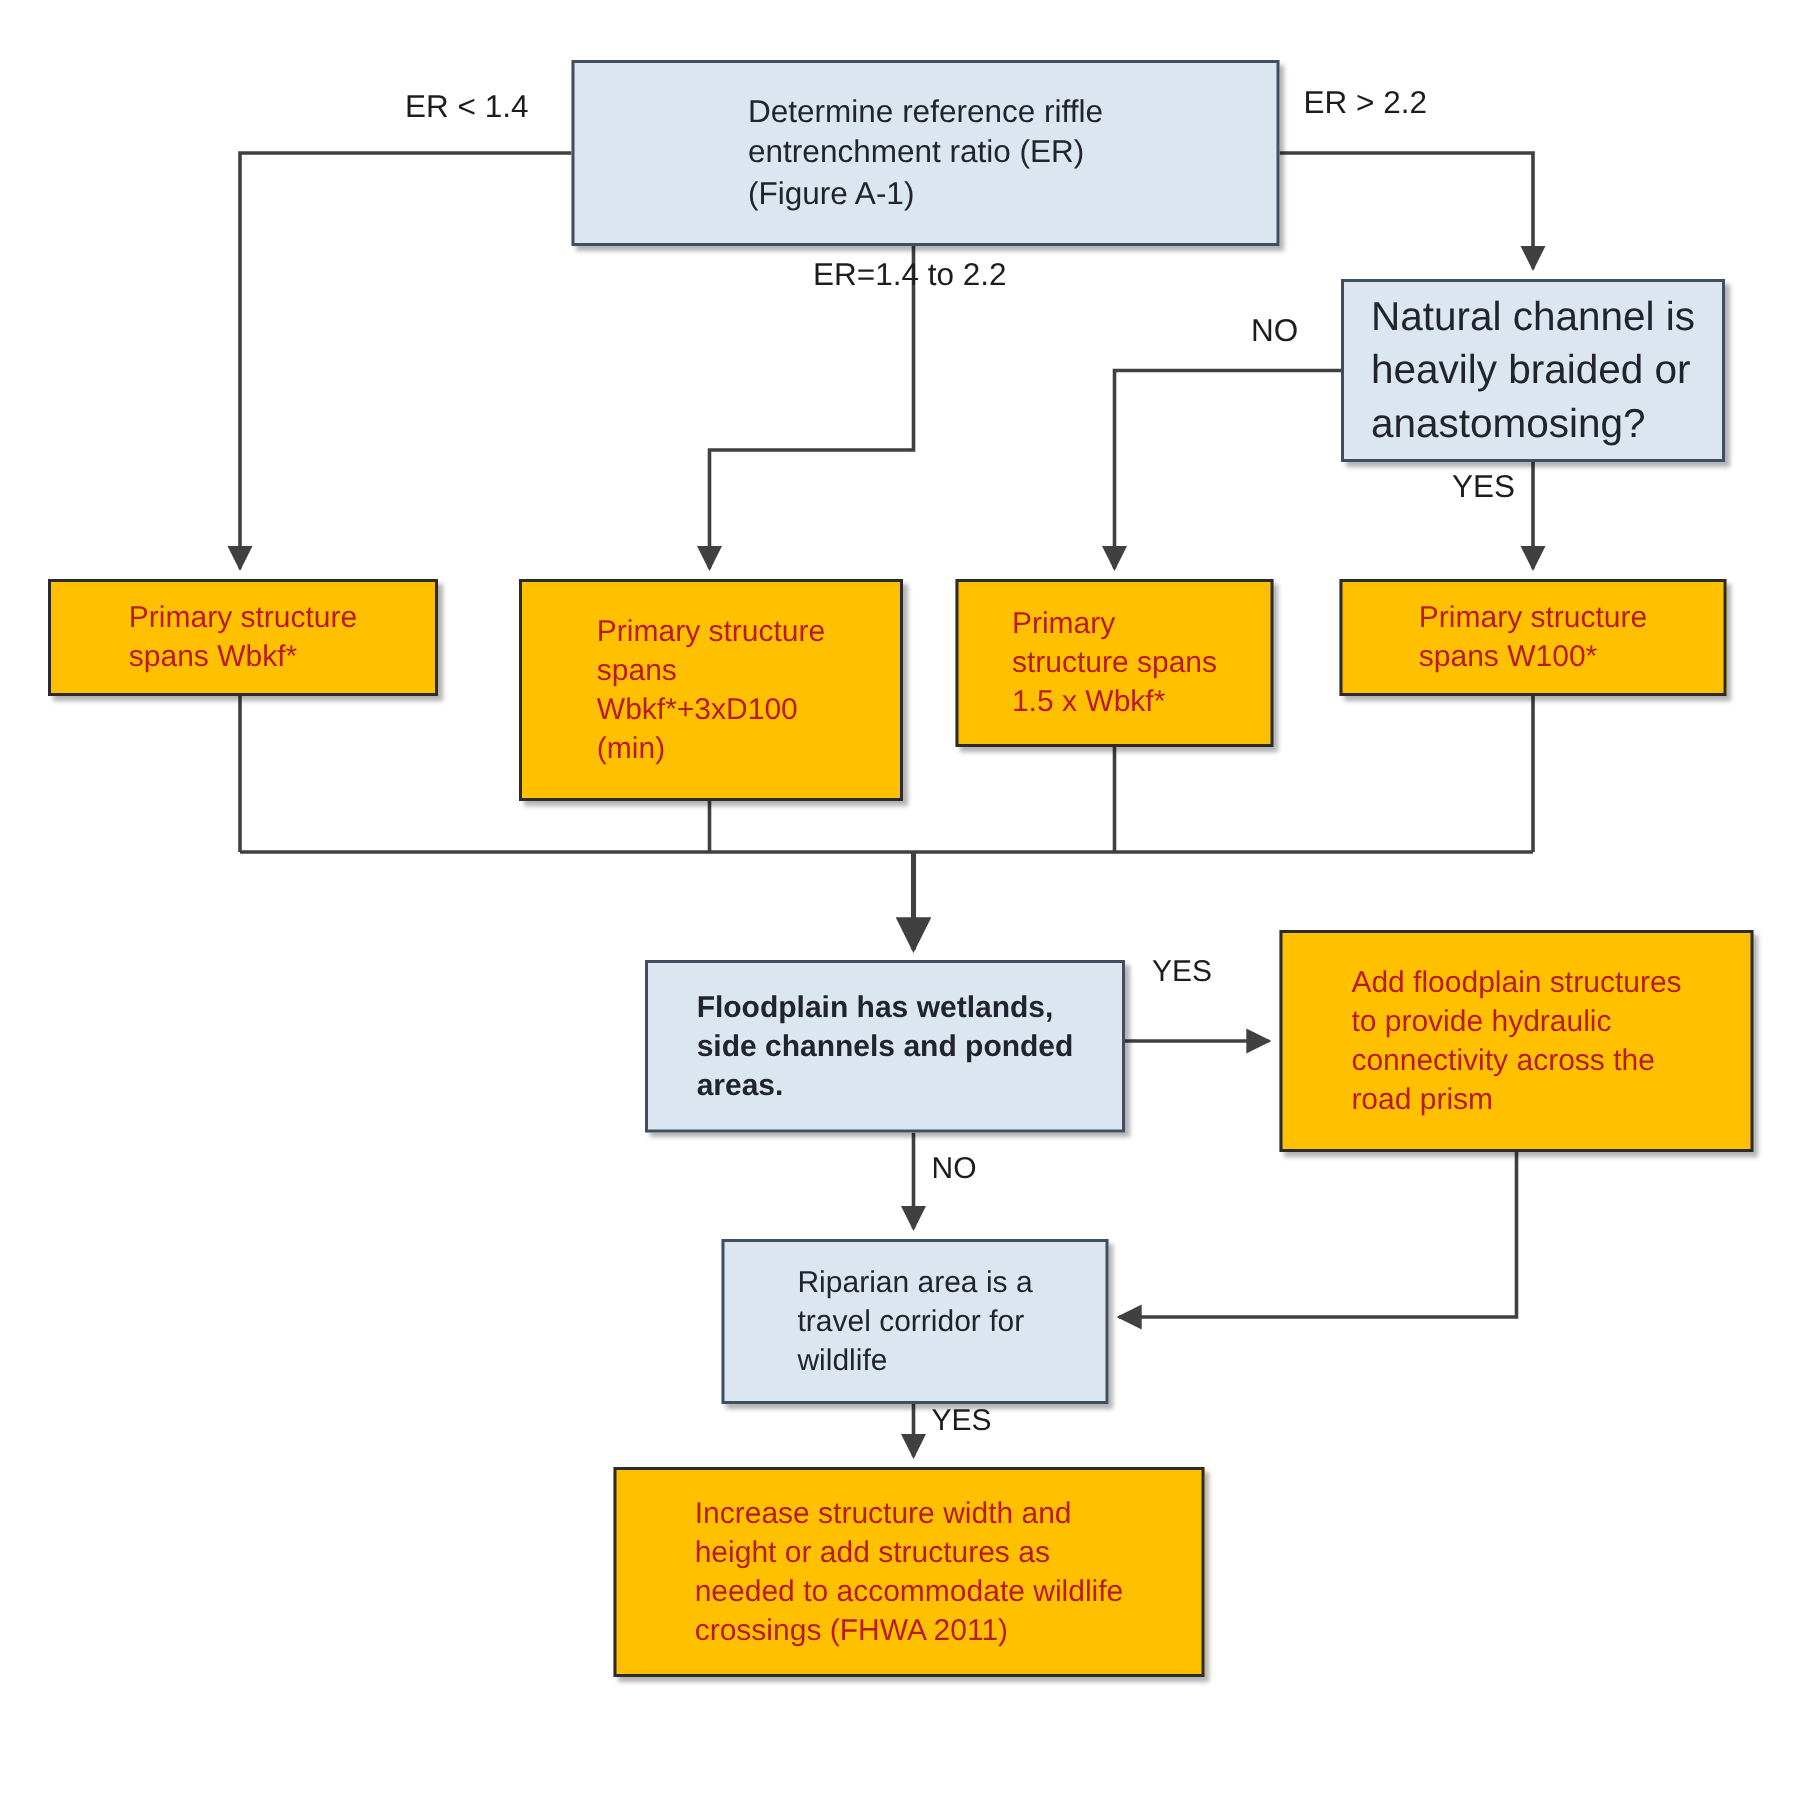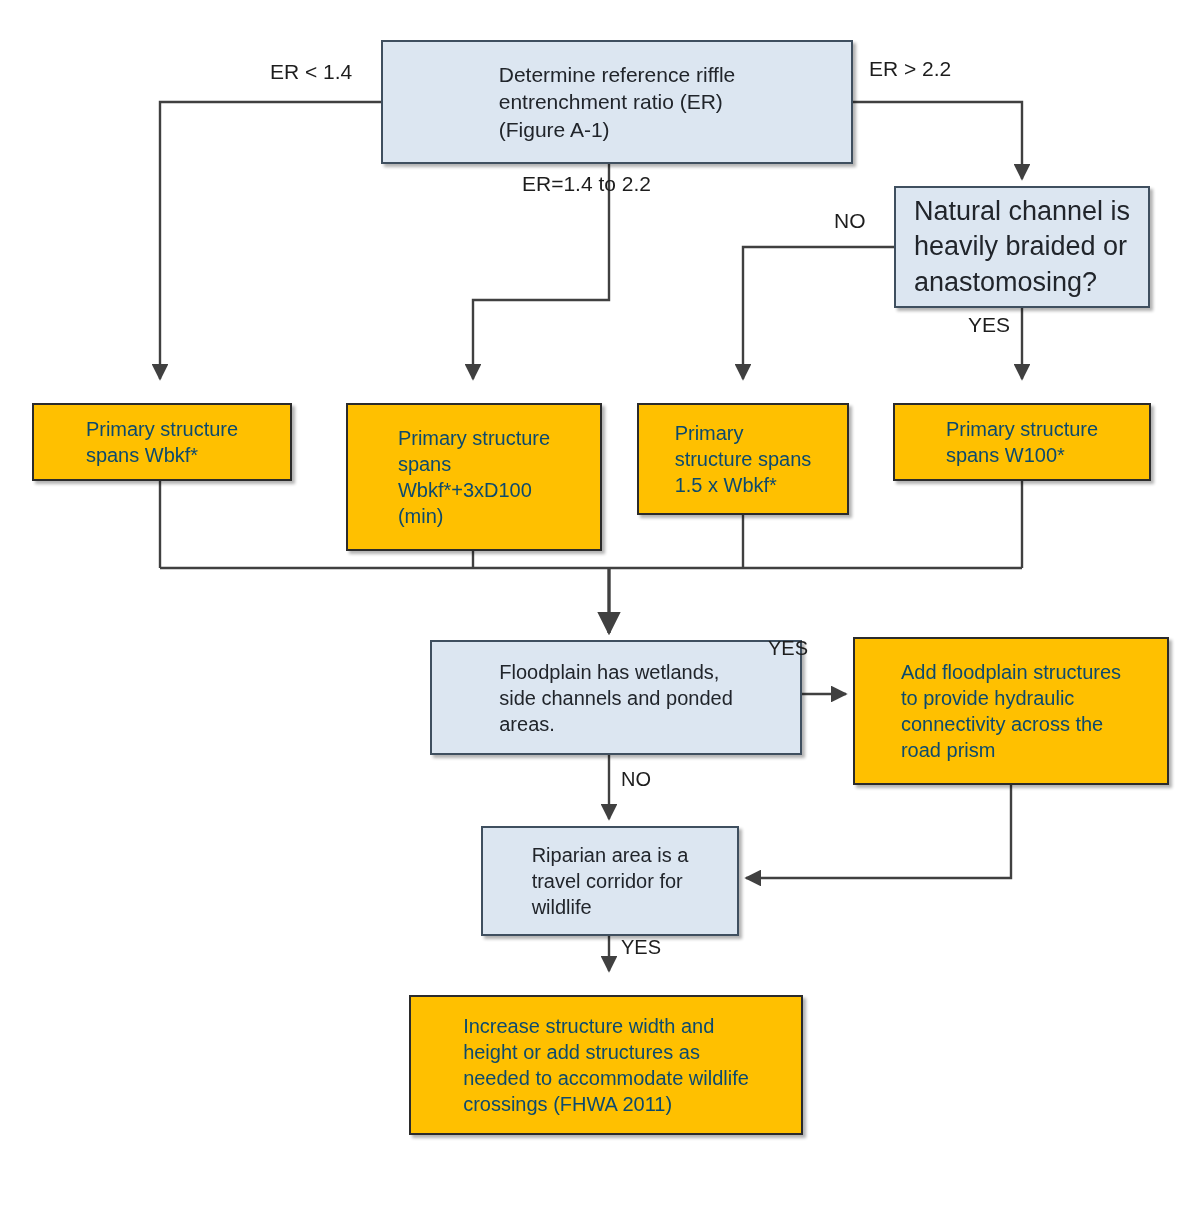--- a/index.html
+++ b/index.html
@@ -42,22 +42,21 @@
     white-space: pre-line;
   }
   .node.process {
     background: #dce6f1;
     border-color: #3f4f5f;
     color: #21252b;
   }
   .node.action {
     background: #ffc000;
     border-color: #2b2b2b;
-    color: #0c4a6e;
-    margin-top: 17px;
+    color: #b91c1c;
   }
   .edge-label {
     position: absolute;
     color: #1d1d1d;
     white-space: nowrap;
     background: transparent;
   }
 </style>
 </head>
 <body>
@@ -128,21 +127,21 @@
     <span class="txt">Primary
 structure spans
 1.5 x Wbkf*</span>
   </div>
 
   <div class="node action" style="left:893px; top:386px; width:258px; height:78px; font-size:20px;">
     <span class="txt">Primary structure
 spans W100*</span>
   </div>
 
-  <div class="node process" style="left:430px; top:640px; width:372px; height:115px; font-size:20px;">
+  <div class="node process" style="left:430px; top:640px; width:320px; height:115px; font-size:20px;font-weight:bold;">
     <span class="txt">Floodplain has wetlands,
 side channels and ponded
 areas.</span>
   </div>
 
   <div class="node process" style="left:481px; top:826px; width:258px; height:110px; font-size:20px;">
     <span class="txt">Riparian area is a
 travel corridor for
 wildlife</span>
   </div>
@@ -158,21 +157,21 @@
     <span class="txt">Increase structure width and
 height or add structures as
 needed to accommodate wildlife
 crossings  (FHWA 2011)</span>
   </div>
 
   <div class="edge-label" style="left:270px; top:60px; font-size:21px;">ER &lt; 1.4</div>
 
   <div class="edge-label" style="left:869px; top:57px; font-size:21px;">ER &gt; 2.2</div>
 
-  <div class="edge-label" style="left:522px; top:172px; font-size:21px;">ER=1.4 to 2.2</div>
+  <div class="edge-label" style="left:542px; top:172px; font-size:21px;">ER=1.4 to 2.2</div>
 
   <div class="edge-label" style="left:834px; top:209px; font-size:21px;">NO</div>
 
   <div class="edge-label" style="left:968px; top:313px; font-size:21px;">YES</div>
 
   <div class="edge-label" style="left:768px; top:637px; font-size:20px;">YES</div>
 
   <div class="edge-label" style="left:621px; top:768px; font-size:20px;">NO</div>
 
   <div class="edge-label" style="left:621px; top:936px; font-size:20px;">YES</div>

